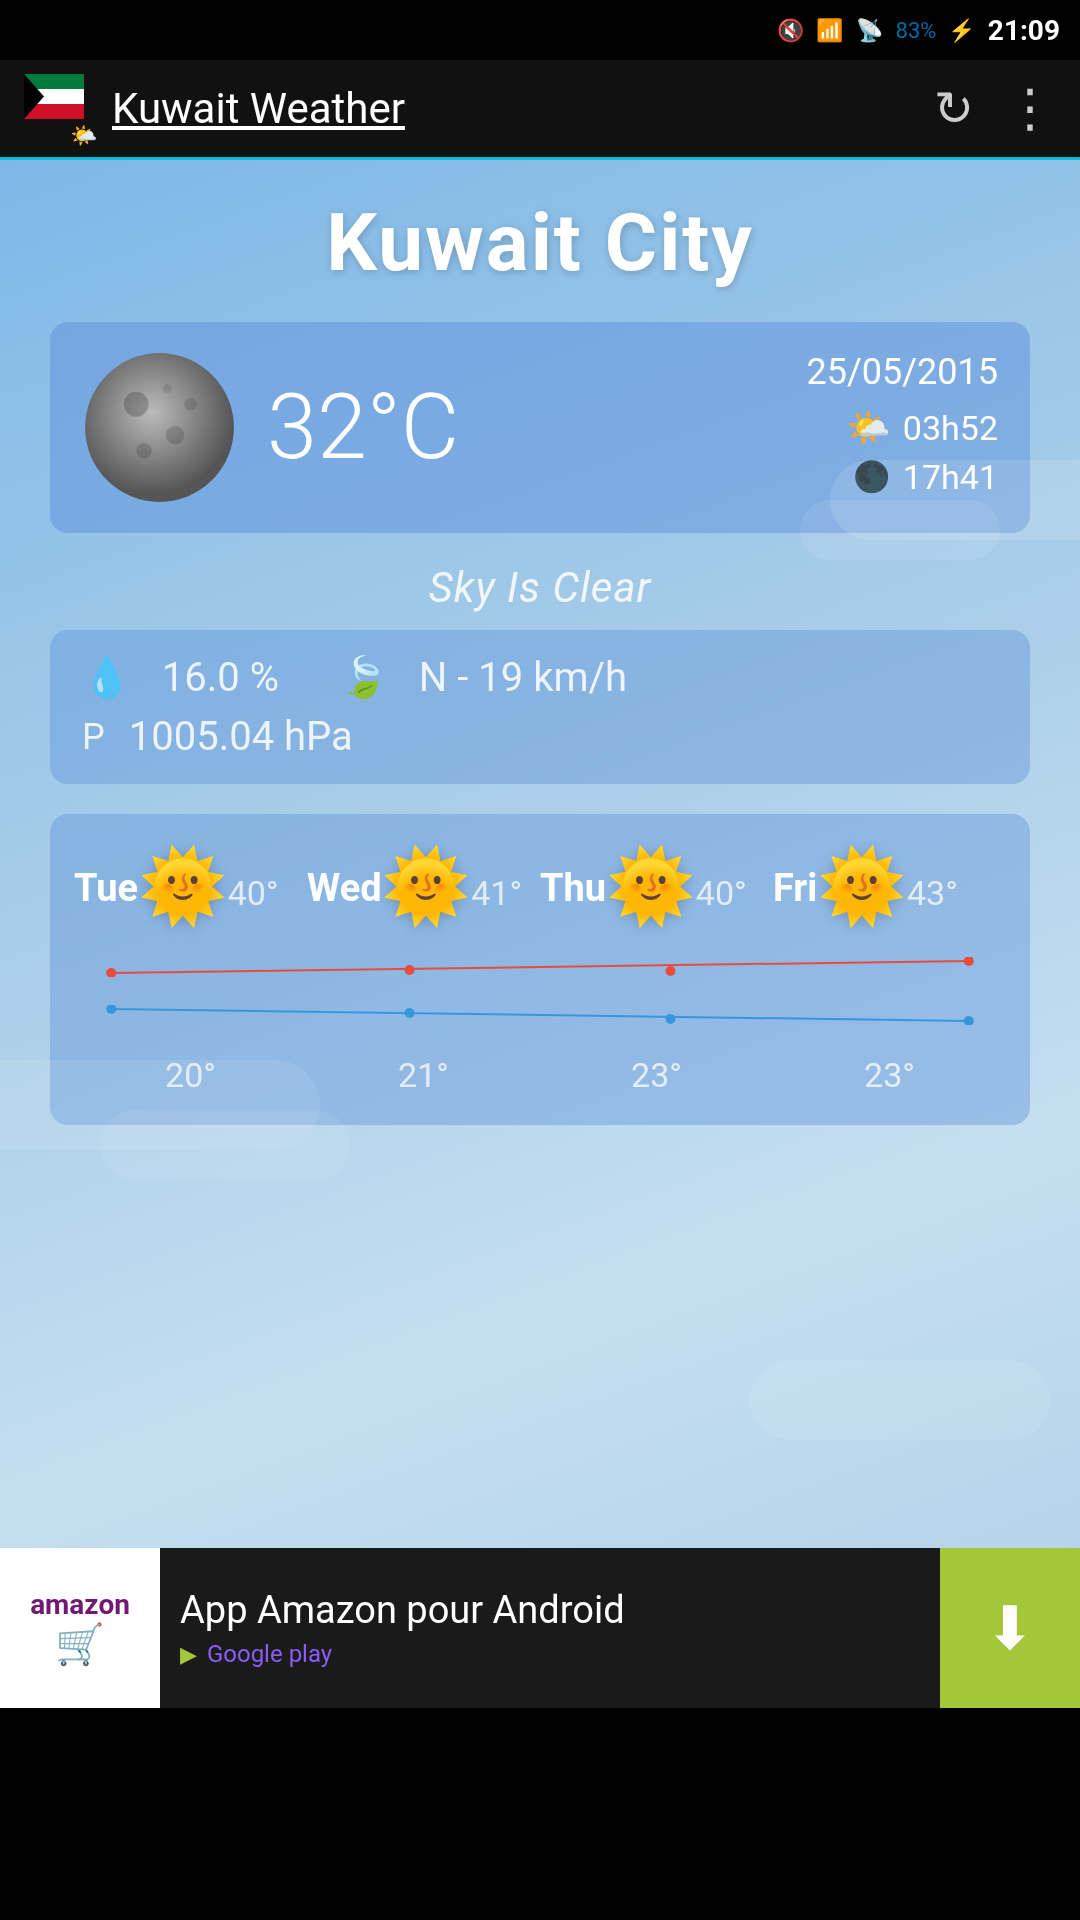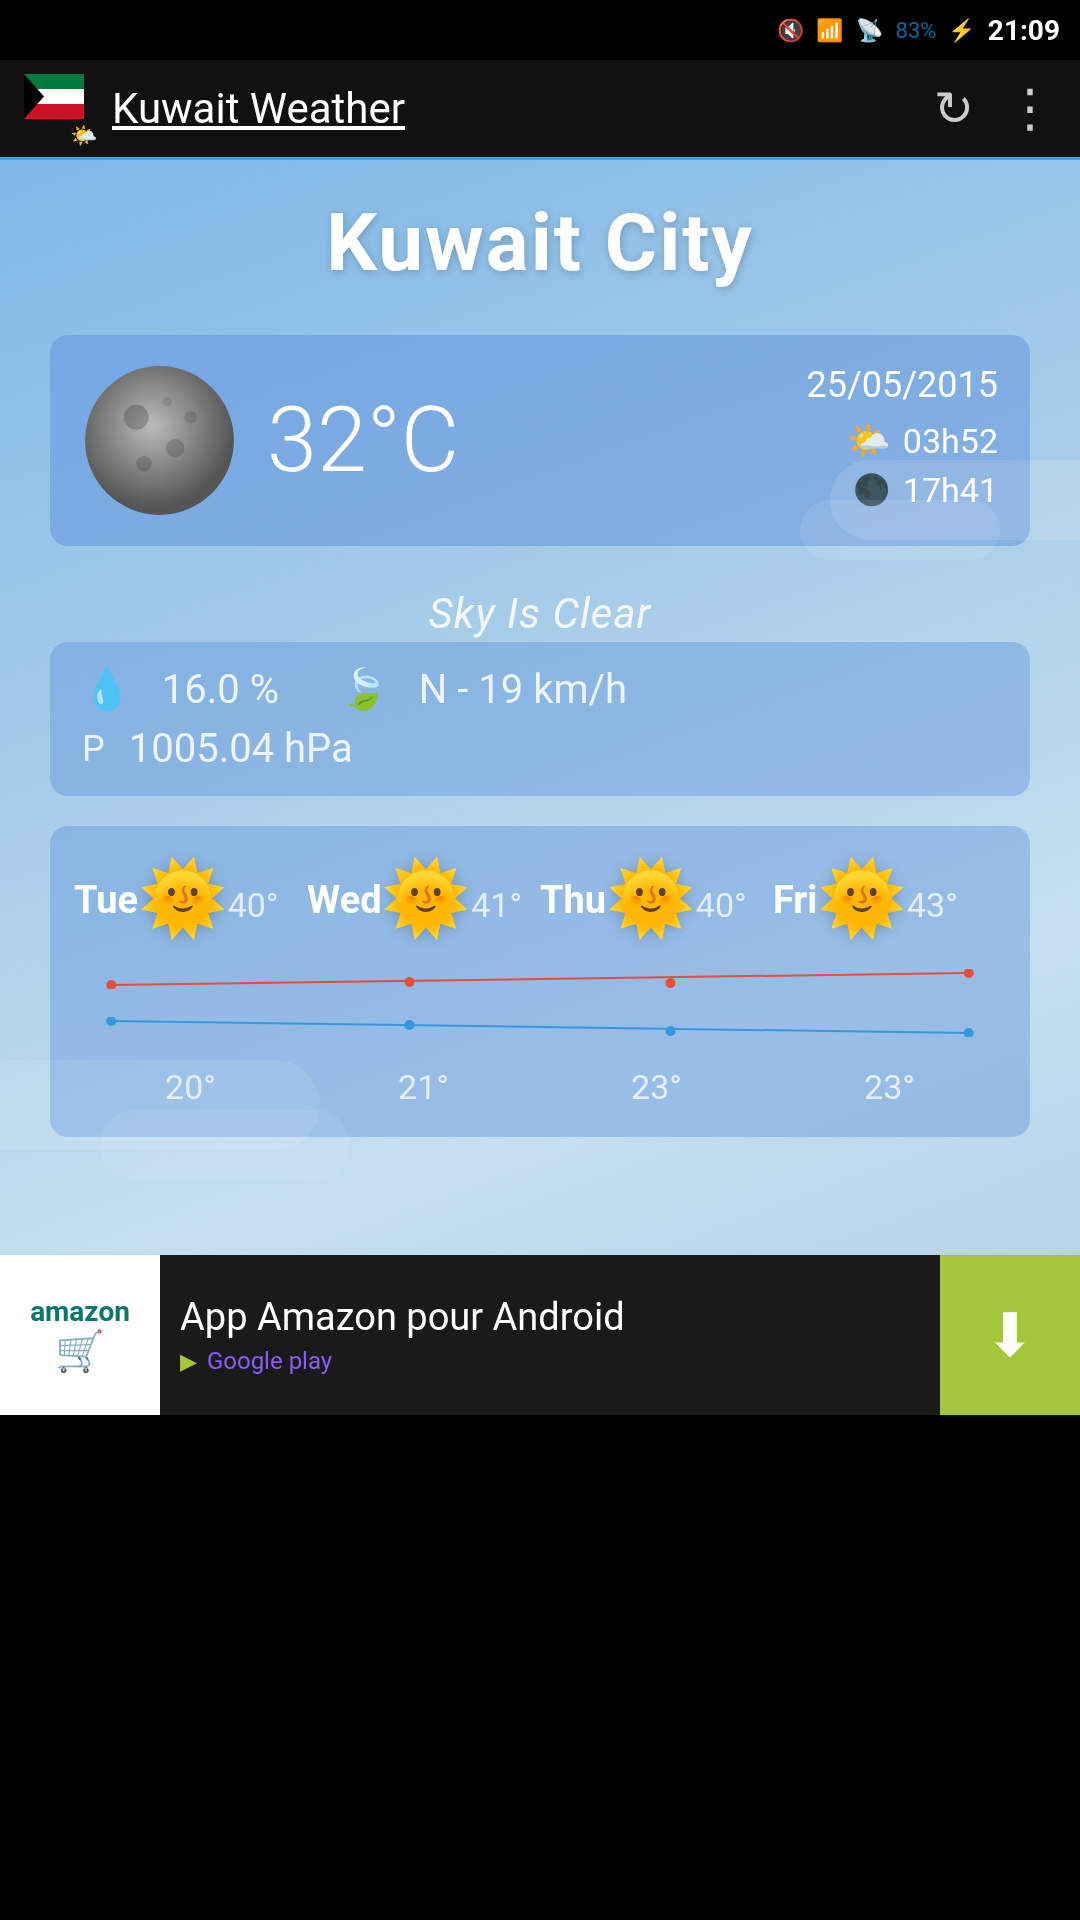--- a/index.html
+++ b/index.html
@@ -63,21 +63,21 @@
     .top-bar-icon {
       color: #ccc;
       font-size: 44px;
       margin-left: 30px;
       cursor: pointer;
     }
 
     
     #main-bg {
       width: 100%;
-      height: 1255px;
+      height: 1548px;
       background: linear-gradient(160deg, #7eb8e8 0%, #a8cde8 40%, #c5dff0 70%, #b0cfe8 100%);
       position: relative;
       overflow: hidden;
     }
 
     
     .cloud {
       position: absolute;
       background: rgba(255,255,255,0.3);
       border-radius: 50px;
@@ -89,21 +89,21 @@
       color: #fff;
       font-size: 80px;
       font-weight: bold;
       padding: 36px 0 28px 0;
       letter-spacing: 2px;
       text-shadow: 1px 2px 8px rgba(0,0,0,0.2);
     }
 
     
     #current-weather-card {
-      margin: 17px 50px;
+      margin: 4px 50px;
       background: rgba(100, 150, 220, 0.55);
       border-radius: 18px;
       padding: 28px 32px;
       display: flex;
       align-items: center;
     }
     #temp-display {
       color: #fff;
       font-size: 90px;
       font-weight: 300;
@@ -130,21 +130,21 @@
     .tiny-sun, .tiny-moon {
       font-size: 36px;
     }
 
     
     #sky-condition {
       text-align: center;
       color: rgba(255,255,255,0.85);
       font-size: 42px;
       font-style: italic;
-      padding: 26px 0 4px 0;
+      padding: 26px 0 18px 0;
       letter-spacing: 1px;
     }
 
     
     #weather-details-card {
       margin: 0 50px;
       background: rgba(100, 150, 220, 0.45);
       border-radius: 18px;
       padding: 24px 32px;
     }
@@ -225,21 +225,21 @@
       width: 160px;
       height: 160px;
       background: #fff;
       display: flex;
       flex-direction: column;
       align-items: center;
       justify-content: center;
       flex-shrink: 0;
     }
     #amazon-text {
-      color: #0f766e;
+      color: #701a75;
       font-size: 28px;
       font-weight: bold;
     }
     #amazon-cart {
       font-size: 40px;
       color: #232f3e;
     }
     #ad-text-area {
       flex: 1;
       padding: 0 20px;

